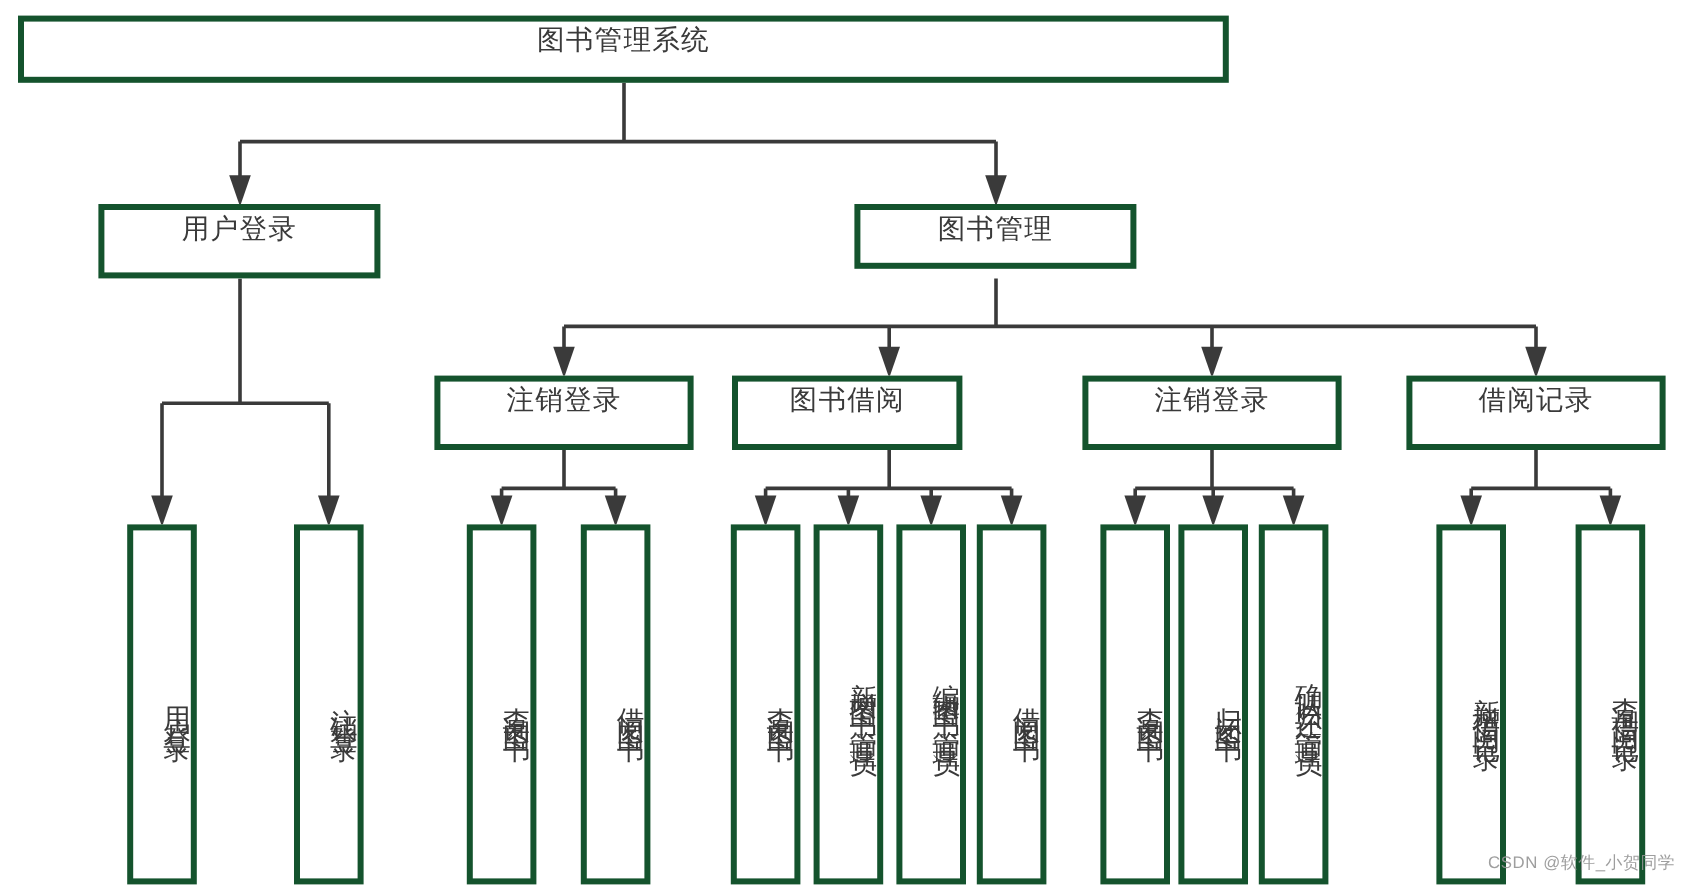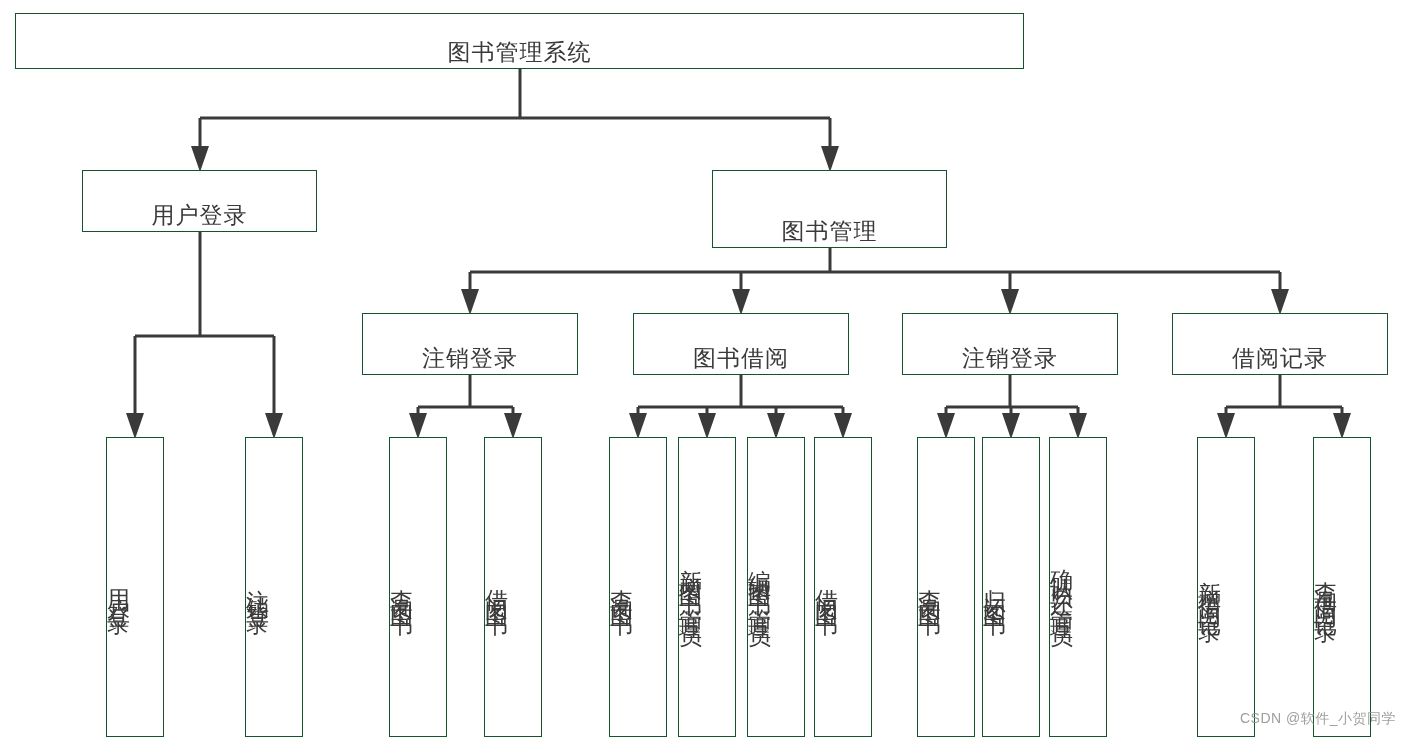--- a/index.html
+++ b/index.html
@@ -8,22 +8,22 @@
     width:1405px;height:747px;
     background:#ffffff;
     font-family:"Liberation Sans", sans-serif;
     overflow:hidden;
   }
   .wires{position:absolute;left:0;top:0;z-index:1;pointer-events:none;}
   .box{
     position:absolute;
     box-sizing:border-box;
     background:#ffffff;
-    border:1px solid #14532d;
-    display:flex;align-items:flex-end;justify-content:center;
+    border:5px solid #14532d;
+    display:flex;align-items:flex-start;justify-content:center;
     color:#3a3a3a;
     font-size:23px;
     z-index:2;
   }
   .box.h{letter-spacing:1px;}
   .box.v{
     width:58px;height:300px;top:437px;
     writing-mode:vertical-rl;
     text-orientation:mixed;
     letter-spacing:8px;
@@ -81,28 +81,28 @@
     </g>
   </svg>
 
   <div class="box h" style="left:15px;top:13px;width:1009px;height:56px">
     <span>图书管理系统</span>
   </div>
 
   <div class="box h" style="left:82px;top:170px;width:235px;height:62px">
     <span>用户登录</span>
   </div>
-  <div class="box h" style="left:712px;top:170px;width:235px;height:78px">
+  <div class="box h" style="left:712px;top:170px;width:235px;height:54px">
     <span>图书管理</span>
   </div>
 
   <div class="box h" style="left:362px;top:313px;width:216px;height:62px">
     <span>注销登录</span>
   </div>
-  <div class="box h" style="left:633px;top:313px;width:216px;height:62px">
+  <div class="box h" style="left:610px;top:313px;width:192px;height:62px">
     <span>图书借阅</span>
   </div>
   <div class="box h" style="left:902px;top:313px;width:216px;height:62px">
     <span>注销登录</span>
   </div>
   <div class="box h" style="left:1172px;top:313px;width:216px;height:62px">
     <span>借阅记录</span>
   </div>
 
   <div class="box v" style="left:106px">

